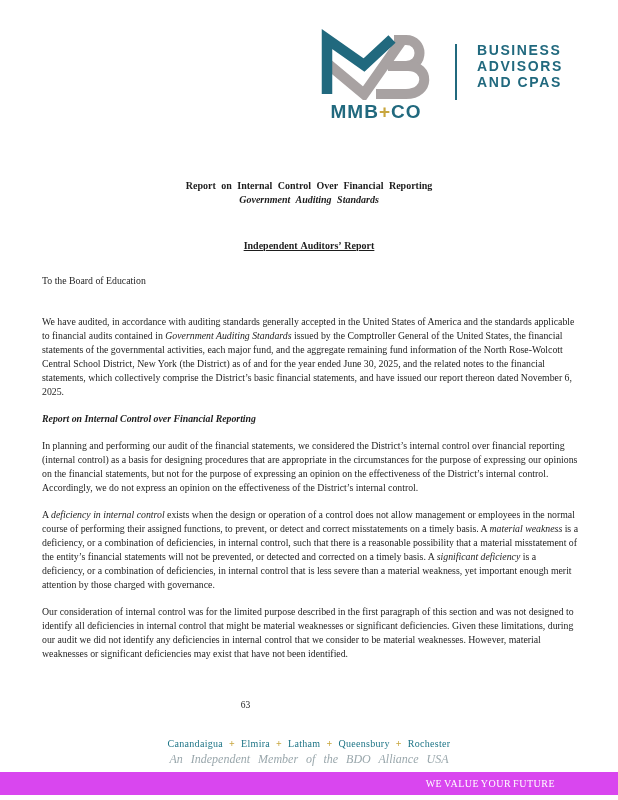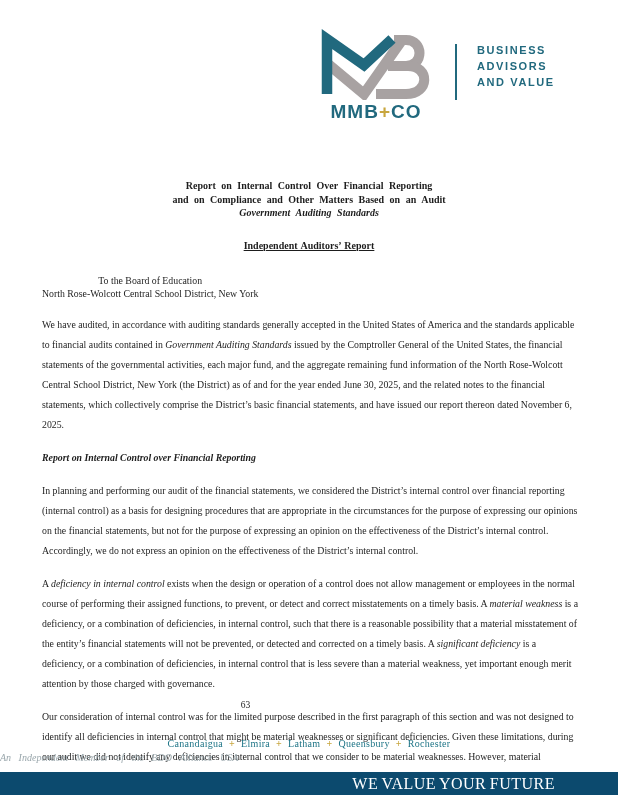--- a/index.html
+++ b/index.html
@@ -15,57 +15,57 @@
   .logo-left { display:flex; flex-direction:column; align-items:center; }
   .wordmark {
     font-family:"Liberation Sans", sans-serif; font-weight:bold;
     font-size:19px; letter-spacing:1px; color:#21697e; margin-top:1px;
     white-space:nowrap;
   }
   .wordmark .plus { color:#c8a63e; }
   .logo-divider { width:2px; height:56px; background:#21697e; margin:16px 0 0 21px; }
   .logo-tagline {
     font-family:"Liberation Sans", sans-serif; font-weight:bold;
-    font-size:11px; line-height:16px; letter-spacing:1.6px; color:#21697e;
+    font-size:14px; line-height:16px; letter-spacing:1.6px; color:#21697e;
     margin:14px 0 0 20px; white-space:nowrap;
   }
 
   
   .report-title {
     position:absolute; top:179px; left:0; width:618px; text-align:center;
     font-weight:bold; font-size:10px; line-height:13.5px; word-spacing:3px;
   }
   .title-italic { font-style:italic; }
   .report-subtitle {
     position:absolute; top:240px; left:0; width:618px; text-align:center;
     font-weight:bold; font-size:10px; text-decoration:underline; word-spacing:1px;
   }
 
   
   .recipient { position:absolute; top:274px; left:42px; font-size:9.8px; line-height:13.2px;text-align:center; }
-  .body-blocks { position:absolute; top:315px; left:42px; width:537px; font-size:9.8px; line-height:20px; }
+  .body-blocks { position:absolute; top:315px; left:42px; width:537px; font-size:9.8px; line-height:14px; }
   .body-blocks p { margin:0 0 13px 0; }
   .body-blocks .section-heading { font-weight:bold; font-style:italic; margin:0 0 13px 0; }
   .seg-i { font-style:italic; }
 
   
   .page-number { position:absolute; top:700px; left:0; width:491px; text-align:center; font-size:9.5px; }
   .footer-cities {
     position:absolute; top:738px; left:0; width:618px; text-align:center;
     font-size:10px; color:#1d7486; letter-spacing:0.3px;
   }
   .footer-cities .city { margin:0 6px; }
   .footer-cities .plus { color:#c8a63e; font-weight:bold; }
   .footer-membership {
-    position:absolute; top:752px; left:0; width:618px; 
-    font-style:italic; font-size:10px; color:#9aa7ac; word-spacing:5px;
+    position:absolute; top:752px; left:0; width:618px; text-align:center;
+    font-style:italic; font-size:12px; color:#9aa7ac; word-spacing:5px;
   }
   .bottom-bar {
     position:absolute; top:772px; left:0; width:618px; height:23px;
-    background:#0c4a6e; color:#ffffff; font-size:16px; line-height:23px;
+    background:#d946ef; color:#ffffff; font-size:10px; line-height:23px;
     text-align:right; box-sizing:border-box; padding-right:63px;
     letter-spacing:0.5px; word-spacing:-1px;
   }
 </style>
 </head>
 <body>
 
 <div class="page">
 
   <div class="logo-group">
@@ -78,34 +78,32 @@
         <path d="M 78 38 L 90 38 C 112 38 112 66 88 66 L 58 66" fill="none" stroke="#a8a2a2" stroke-width="10"></path>
 
         <polyline points="9,66 9,11 46,37 74,11" fill="none" stroke="#21697e" stroke-width="10.5" stroke-linejoin="miter"></polyline>
       </svg>
       <div class="wordmark"><span>MMB</span><span class="plus">+</span><span>CO</span></div>
     </div>
     <div class="logo-divider"></div>
     <div class="logo-tagline">
       <div>BUSINESS</div>
       <div>ADVISORS</div>
-      <div>AND VALUE</div>
+      <div>AND CPAS</div>
     </div>
   </div>
 
   <div class="report-title">
     <div>Report on Internal Control Over Financial Reporting</div>
-    <div>and on Compliance and Other Matters Based on an Audit</div>
     <div class="title-italic">Government Auditing Standards</div>
   </div>
   <div class="report-subtitle">Independent Auditors’ Report</div>
 
   <div class="recipient">
     <div>To the Board of Education</div>
-    <div>North Rose-Wolcott Central School District, New York</div>
   </div>
 
   <div class="body-blocks">
       <p><span>We have audited, in accordance with auditing standards generally accepted in the United States of America and the standards applicable to financial audits contained in </span><span class="seg-i">Government Auditing Standards</span><span> issued by the Comptroller General of the United States, the financial statements of the governmental activities, each major fund, and the aggregate remaining fund information of the North Rose-Wolcott Central School District, New York (the District) as of and for the year ended June 30, 2025, and the related notes to the financial statements, which collectively comprise the District’s basic financial statements, and have issued our report thereon dated November 6, 2025.</span></p>
       <p class="section-heading"><span>Report on Internal Control over Financial Reporting</span></p>
       <p><span>In planning and performing our audit of the financial statements, we considered the District’s internal control over financial reporting (internal control) as a basis for designing procedures that are appropriate in the circumstances for the purpose of expressing our opinions on the financial statements, but not for the purpose of expressing an opinion on the effectiveness of the District’s internal control. Accordingly, we do not express an opinion on the effectiveness of the District’s internal control.</span></p>
       <p><span>A </span><span class="seg-i">deficiency in internal control</span><span> exists when the design or operation of a control does not allow management or employees in the normal course of performing their assigned functions, to prevent, or detect and correct misstatements on a timely basis. A </span><span class="seg-i">material weakness</span><span> is a deficiency, or a combination of deficiencies, in internal control, such that there is a reasonable possibility that a material misstatement of the entity’s financial statements will not be prevented, or detected and corrected on a timely basis. A </span><span class="seg-i">significant deficiency</span><span> is a deficiency, or a combination of deficiencies, in internal control that is less severe than a material weakness, yet important enough merit attention by those charged with governance.</span></p>
       <p><span>Our consideration of internal control was for the limited purpose described in the first paragraph of this section and was not designed to identify all deficiencies in internal control that might be material weaknesses or significant deficiencies. Given these limitations, during our audit we did not identify any deficiencies in internal control that we consider to be material weaknesses. However, material weaknesses or significant deficiencies may exist that have not been identified.</span></p>
     </div>
 

